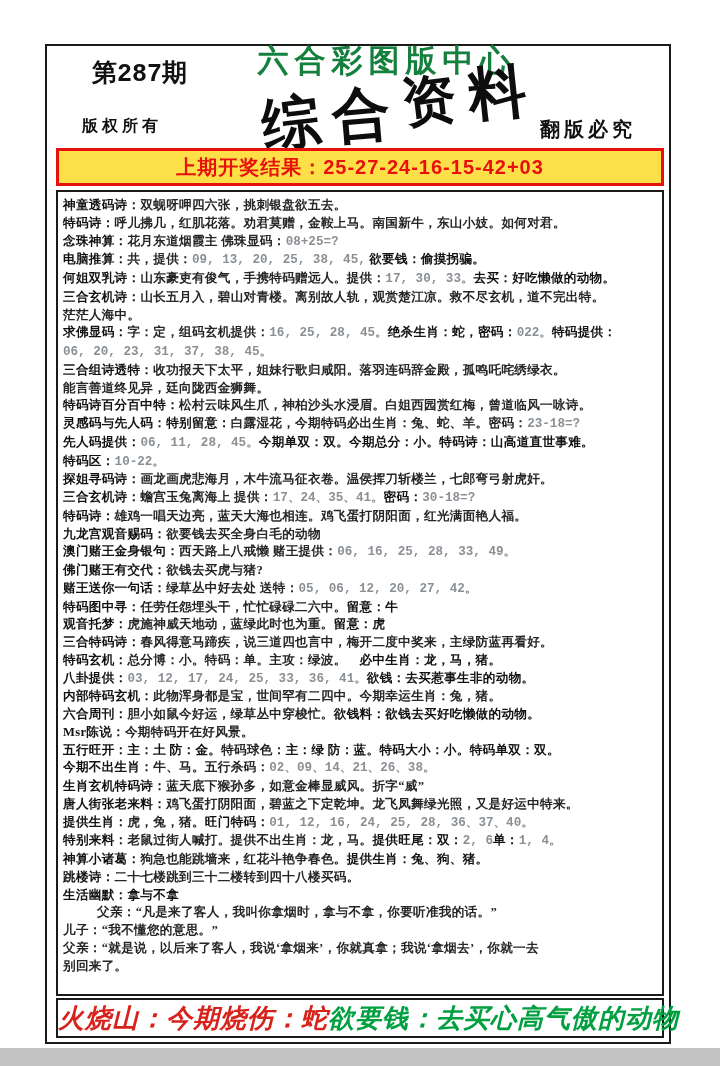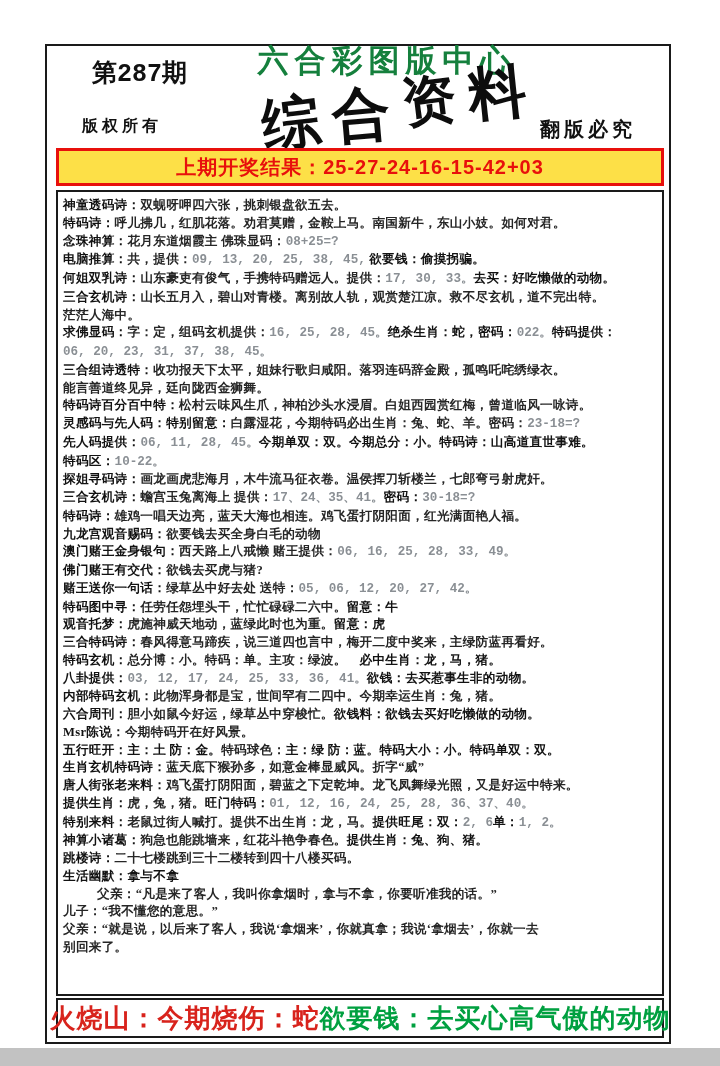--- a/index.html
+++ b/index.html
@@ -33,21 +33,21 @@
   .line{font-size:12.6px;line-height:17.75px;color:#262626;font-weight:600;
         white-space:nowrap;letter-spacing:0.3px;}
   .line.indent{padding-left:34px;}
   .line .b{font-weight:800;color:#121212;}
   .line .t{color:#262626;}
   .line .n{color:#8a8f94;font-family:"Liberation Mono","DejaVu Sans Mono",monospace;
         font-weight:600;letter-spacing:0;}
   
   .footer-box{position:absolute;left:56px;top:998px;width:608px;height:40px;
         border:2px solid #1a1a1a;box-sizing:border-box;background:#fff;
-        display:flex;align-items:center;justify-content:center;white-space:nowrap;}
+        display:flex;align-items:center;justify-content:space-between;white-space:nowrap;font-style:italic;}
   .footer-box .red{color:#d8231c;font-size:26px;font-weight:900;letter-spacing:1px;}
   .footer-box .green{color:#00a040;font-size:26px;font-weight:900;letter-spacing:1px;}
   .scan-strip{position:absolute;left:0;top:1048px;width:720px;height:18px;background:#c2c2c2;}
 </style>
 </head>
 <body>
 
 <div class="page">
   <div class="outer-frame"></div>
 
@@ -90,24 +90,25 @@
       <div class="line"><span class="b">赌王送你一句话：</span><span class="t">绿草丛中好去处 送特：</span><span class="n">05, 06, 12, 20, 27, 42。</span></div>
       <div class="line"><span class="b">特码图中寻：</span><span class="t">任劳任怨埋头干，忙忙碌碌二六中。</span><span class="b">留意：牛</span></div>
       <div class="line"><span class="b">观音托梦：</span><span class="t">虎施神威天地动，蓝绿此时也为重。</span><span class="b">留意：虎</span></div>
       <div class="line"><span class="b">三合特码诗：</span><span class="t">春风得意马蹄疾，说三道四也言中，梅开二度中奖来，主绿防蓝再看好。</span></div>
       <div class="line"><span class="b">特码玄机：</span><span class="t">总分博：小。特码：单。主攻：绿波。　</span><span class="b">必中生肖：龙，马，猪。</span></div>
       <div class="line"><span class="b">八卦提供：</span><span class="n">03, 12, 17, 24, 25, 33, 36, 41。</span><span class="b">欲钱：去买惹事生非的动物。</span></div>
       <div class="line"><span class="b">内部特码玄机：</span><span class="t">此物浑身都是宝，世间罕有二四中。今期幸运生肖：兔，猪。</span></div>
       <div class="line"><span class="b">六合周刊：</span><span class="t">胆小如鼠今好运，绿草丛中穿梭忙。</span><span class="b">欲钱料：欲钱去买好吃懒做的动物。</span></div>
       <div class="line"><span class="b">Msr陈说：</span><span class="t">今期特码开在好风景。</span></div>
       <div class="line"><span class="b">五行旺开：</span><span class="b">主：土 防：金。</span><span class="t">特码球色：</span><span class="b">主：绿 防：蓝。</span><span class="b">特码大小：小。特码单双：双。</span></div>
+      <div class="line"><span class="b">今期不出生肖：</span><span class="t">牛、马。五行杀码：</span><span class="n">02、09、14、21、26、38。</span></div>
       <div class="line"><span class="b">生肖玄机特码诗：</span><span class="t">蓝天底下猴孙多，如意金棒显威风。折字“威”</span></div>
       <div class="line"><span class="b">唐人街张老来料：</span><span class="t">鸡飞蛋打阴阳面，碧蓝之下定乾坤。龙飞凤舞绿光照，又是好运中特来。</span></div>
       <div class="line"><span class="b">提供生肖：</span><span class="t">虎，兔，猪。</span><span class="b">旺门特码：</span><span class="n">01, 12, 16, 24, 25, 28, 36、37、40。</span></div>
-      <div class="line"><span class="b">特别来料：</span><span class="t">老鼠过街人喊打。提供不出生肖：龙，马。</span><span class="b">提供旺尾：双：</span><span class="n">2, 6</span><span class="b">单：</span><span class="n">1, 2。</span></div>
+      <div class="line"><span class="b">特别来料：</span><span class="t">老鼠过街人喊打。提供不出生肖：龙，马。</span><span class="b">提供旺尾：双：</span><span class="n">2, 6</span><span class="b">单：</span><span class="n">1, 4。</span></div>
       <div class="line"><span class="b">神算小诸葛：</span><span class="t">狗急也能跳墙来，红花斗艳争春色。</span><span class="b">提供生肖：兔、狗、猪。</span></div>
       <div class="line"><span class="b">跳楼诗：</span><span class="t">二十七楼跳到三十二楼转到四十八楼买码。</span></div>
       <div class="line"><span class="b">生活幽默：</span><span class="b">拿与不拿</span></div>
       <div class="line indent"><span class="t">父亲：“凡是来了客人，我叫你拿烟时，拿与不拿，你要听准我的话。”</span></div>
       <div class="line"><span class="t">儿子：“我不懂您的意思。”</span></div>
       <div class="line"><span class="t">父亲：“就是说，以后来了客人，我说‘拿烟来’，你就真拿；我说‘拿烟去’，你就一去</span></div>
       <div class="line"><span class="t">别回来了。</span></div>
     </div>
 
   <div class="footer-box">

